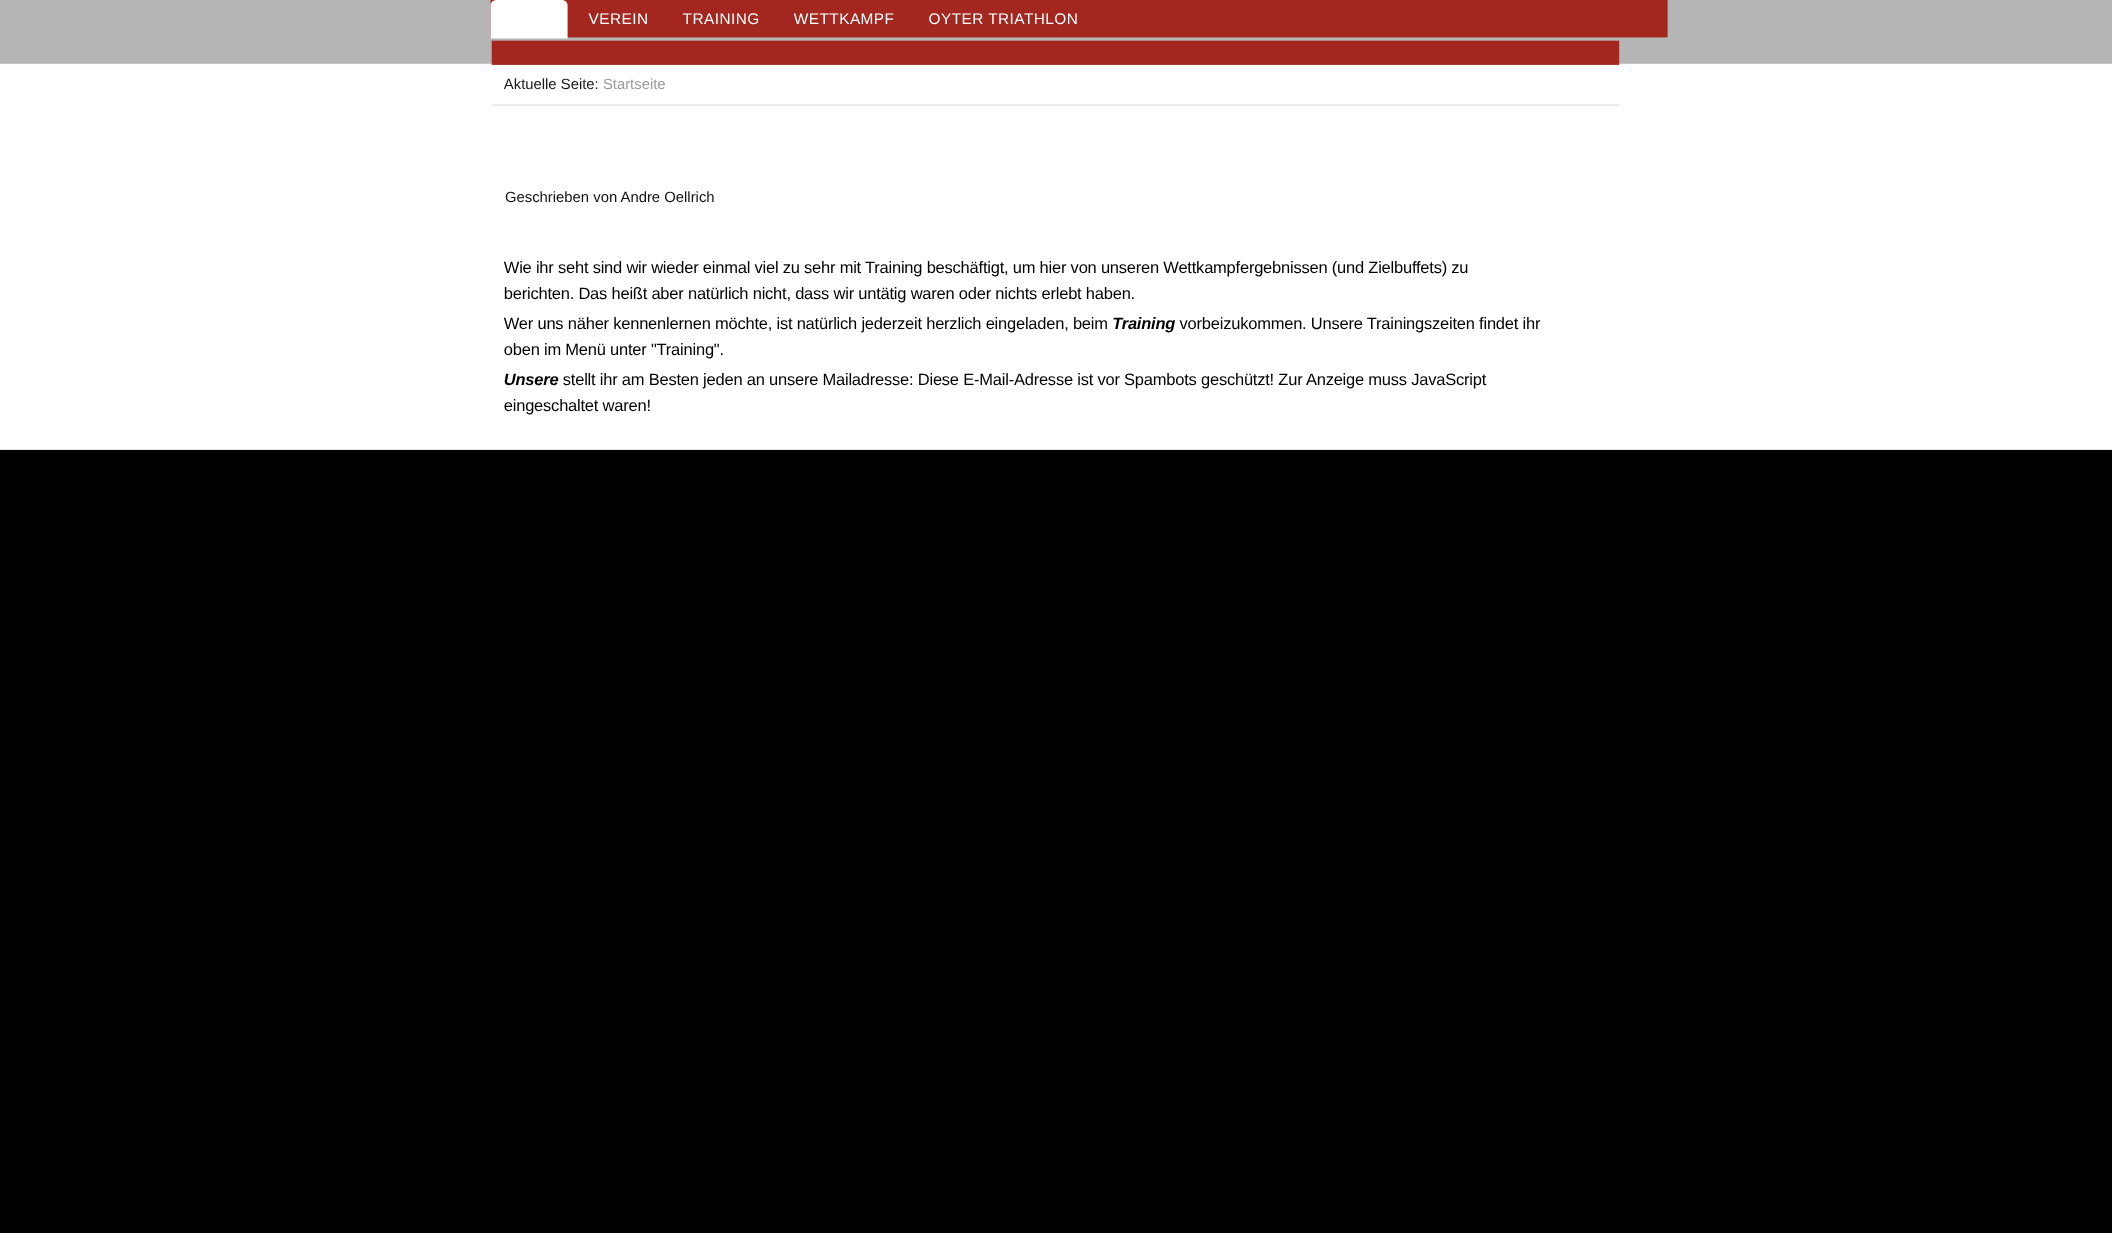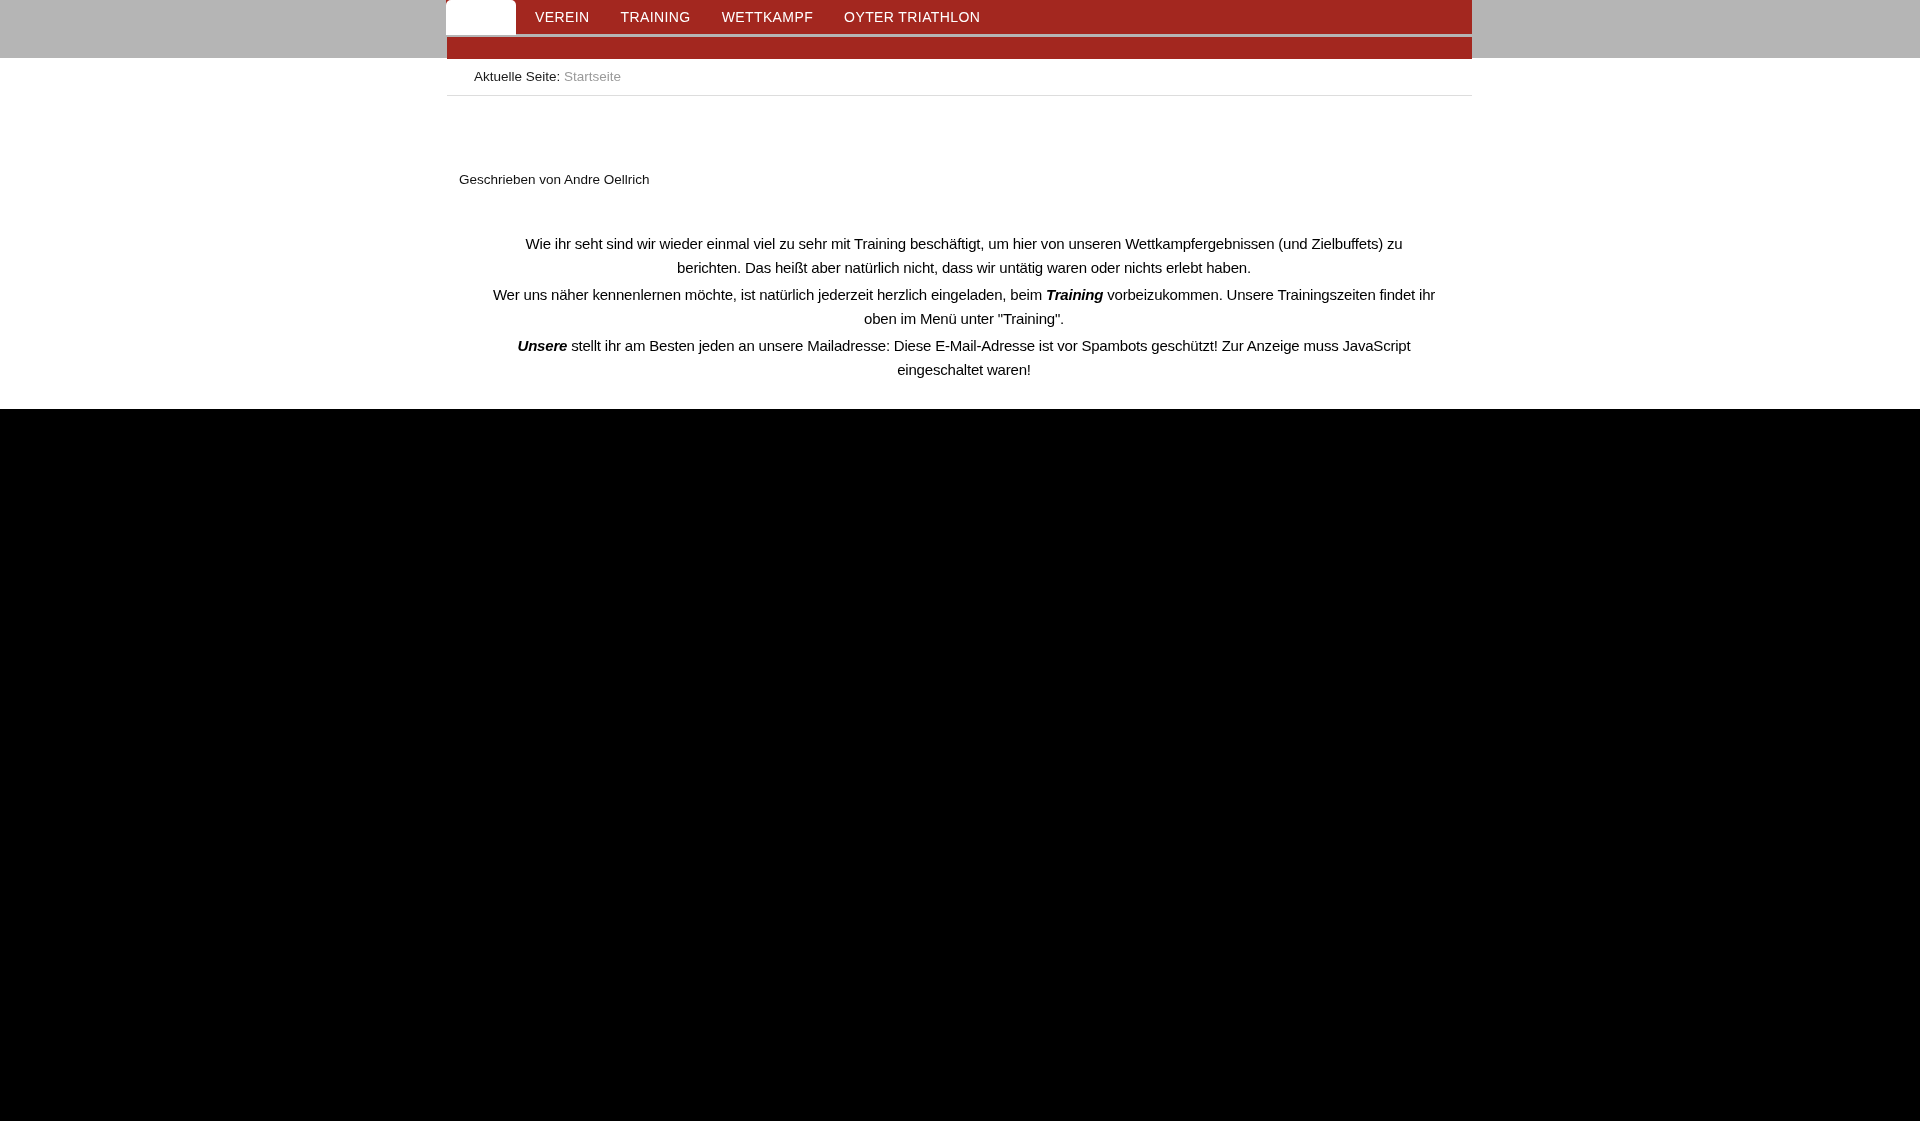--- a/index.html
+++ b/index.html
@@ -15,56 +15,57 @@
   .footer-band{
     position:absolute;top:409px;left:0;width:1920px;height:712px;
     background:#000000;
   }
   .content{
     position:absolute;left:446px;top:0;width:1026px;height:409px;
   }
   .navbar{
     position:absolute;top:0;left:0;width:1026px;height:34px;
     background:#a3271f;
+    padding-left:44px;
   }
   .home-box{
     position:absolute;left:0;top:0;width:70px;height:35px;
     background:#ffffff;border-radius:5px 5px 0 0;
   }
   .nav-menu{
     position:absolute;left:89px;top:0;height:34px;
     display:flex;align-items:center;gap:31px;
     list-style:none;margin:0;padding:0;
   }
   .nav-menu li{
     color:#ffffff;font-size:14px;letter-spacing:0.4px;
     text-transform:uppercase;white-space:nowrap;cursor:pointer;
   }
   .red-band{
     position:absolute;top:37px;left:1px;width:1025px;height:22px;
     background:#a3271f;
   }
   .breadcrumb{
-    position:absolute;top:69px;left:28px;
+    position:absolute;top:69px;left:12px;
     font-size:13.5px;color:#1a1a1a;white-space:nowrap;
   }
   .breadcrumb .current{color:#9a9a9a;}
   .separator{
     position:absolute;top:95px;left:1px;width:1025px;height:1px;
     background:#dddddd;
   }
   .author-line{
     position:absolute;top:172px;left:13px;
     font-size:13.5px;color:#111111;
   }
   .article-body{
     position:absolute;top:232px;left:12px;width:1012px;
     font-size:15px;line-height:24px;letter-spacing:-0.2px;color:#000000;
   }
-  .article-body p{margin:0 0 3px 0;text-align:center;}
+  .article-body p{margin:0 0 3px 0;}
   .article-body .emph{font-weight:bold;font-style:italic;}
 </style>
 </head>
 <body>
 
 <div class="top-band"></div>
 <div class="footer-band"></div>
 
 <div class="content">
 

